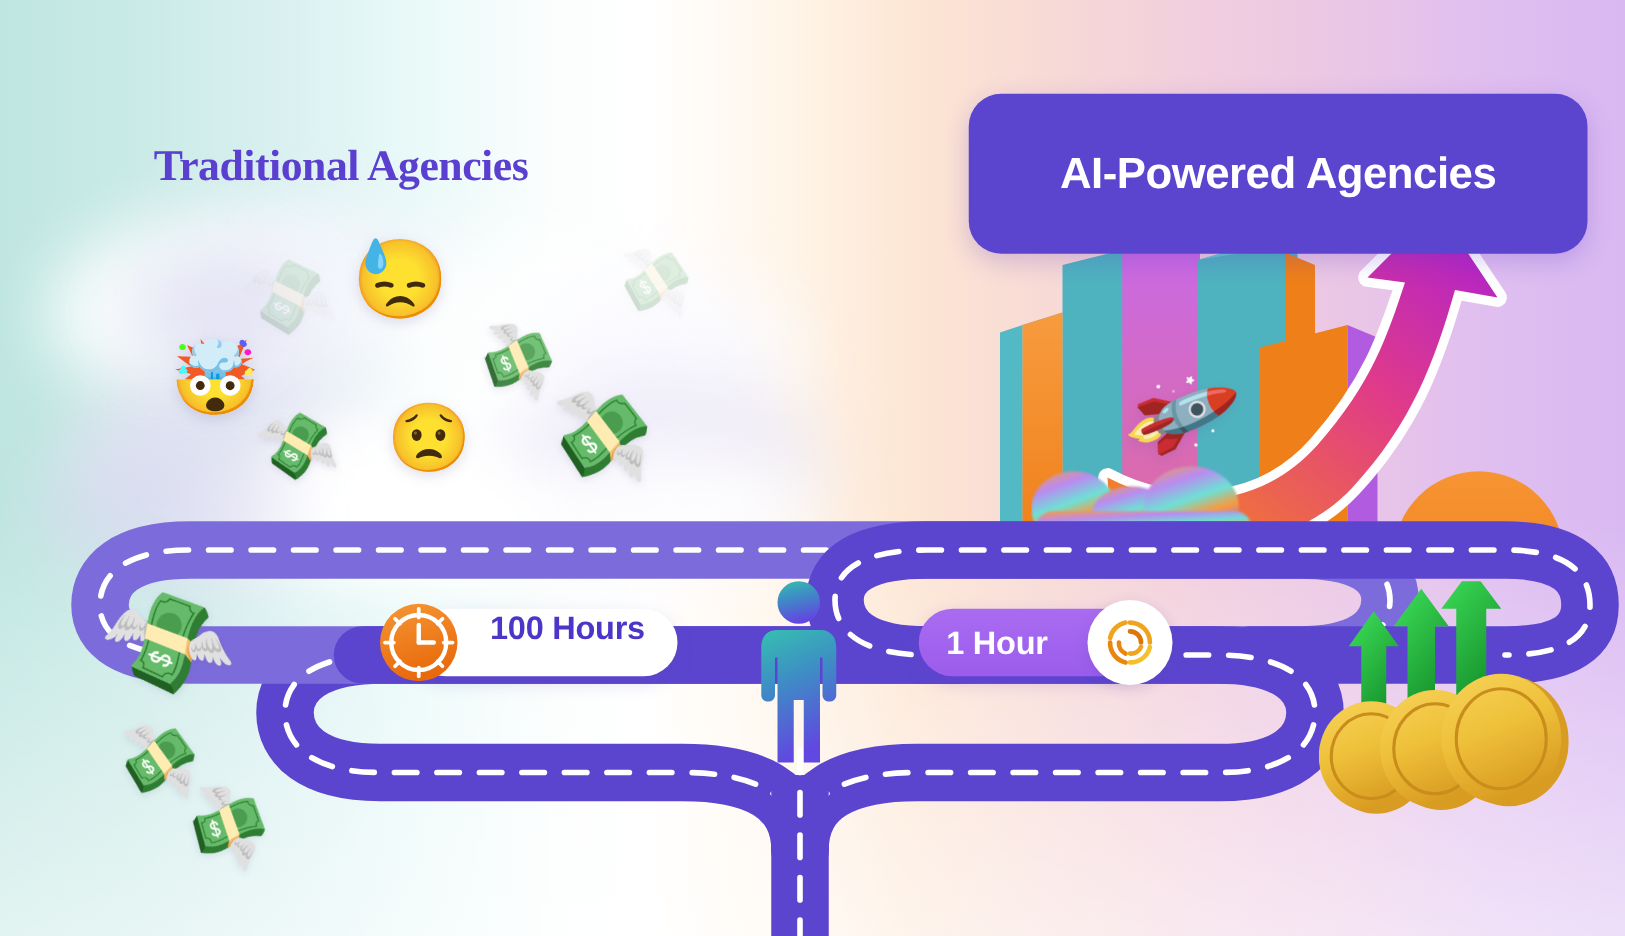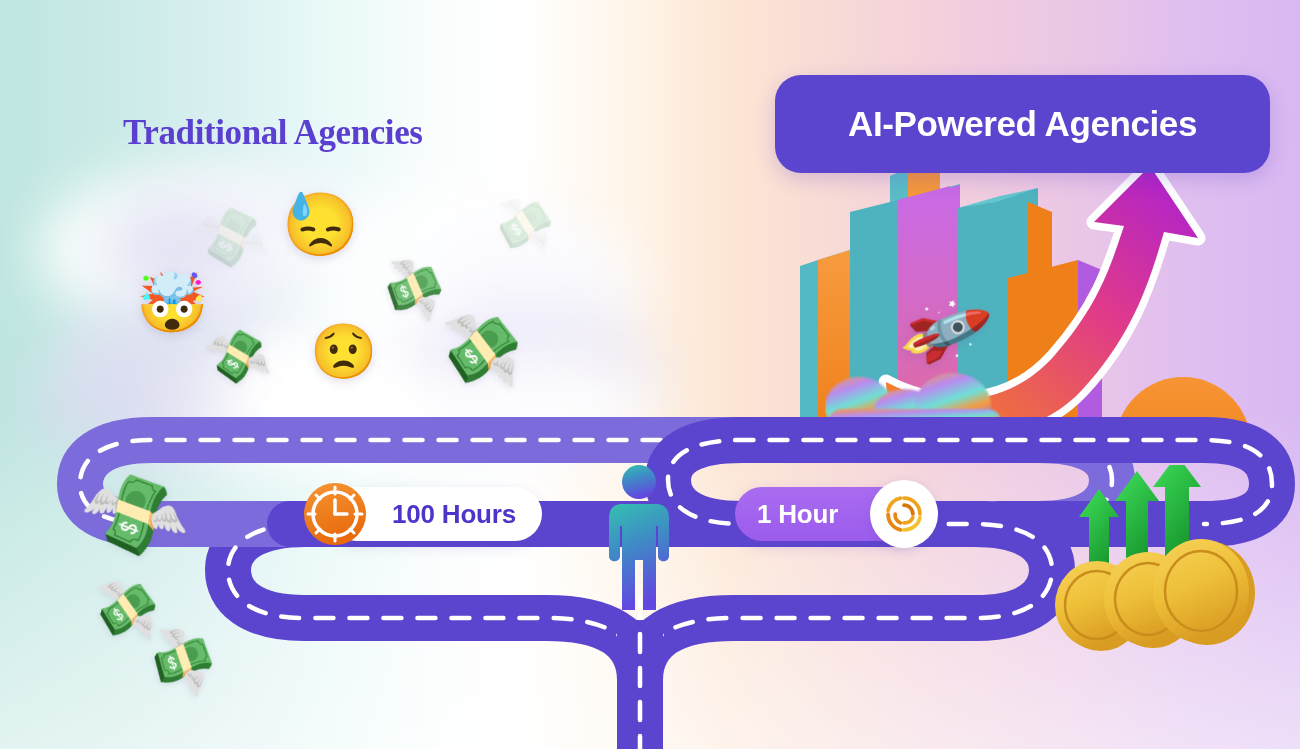--- a/index.html
+++ b/index.html
@@ -47,42 +47,42 @@
     left: 123px; top: 113px;
     font-size: 35px;
     font-weight: bold;
     letter-spacing: -0.4px;
     color: #5b3fd0;
     font-family: Liberation Serif, serif;
   }
   #title-right-wrap {
     position: absolute;
     left: 775px; top: 75px;
-    width: 495px; height: 98px;
+    width: 495px; height: 128px;
     background: #5b45cf;
     border-radius: 26px;
     display: flex; align-items: center; justify-content: center;
     box-shadow: 0 6px 20px rgba(80,50,190,0.22);
   }
   #title-right {
     font-size: 35px;
     font-weight: bold;
     letter-spacing: -0.4px;
     color: #ffffff;
   }
 
   
   #badge-hours {
     position: absolute;
     left: 330px; top: 487px;
     height: 54px;
     min-width: 210px;
     background: #ffffff;
     border-radius: 27px;
-    display: flex; align-items: center;
+    display: flex; 
     padding: 0 26px 0 62px;
     box-shadow: 0 5px 14px rgba(90,70,170,0.18);
   }
   #badge-hours .label {
     font-size: 26px; font-weight: bold; color: #4b36c9; letter-spacing: -0.2px;
   }
   .clock-icon {
     position: absolute; left: -27px; top: -5px;
     width: 64px; height: 64px;
   }

